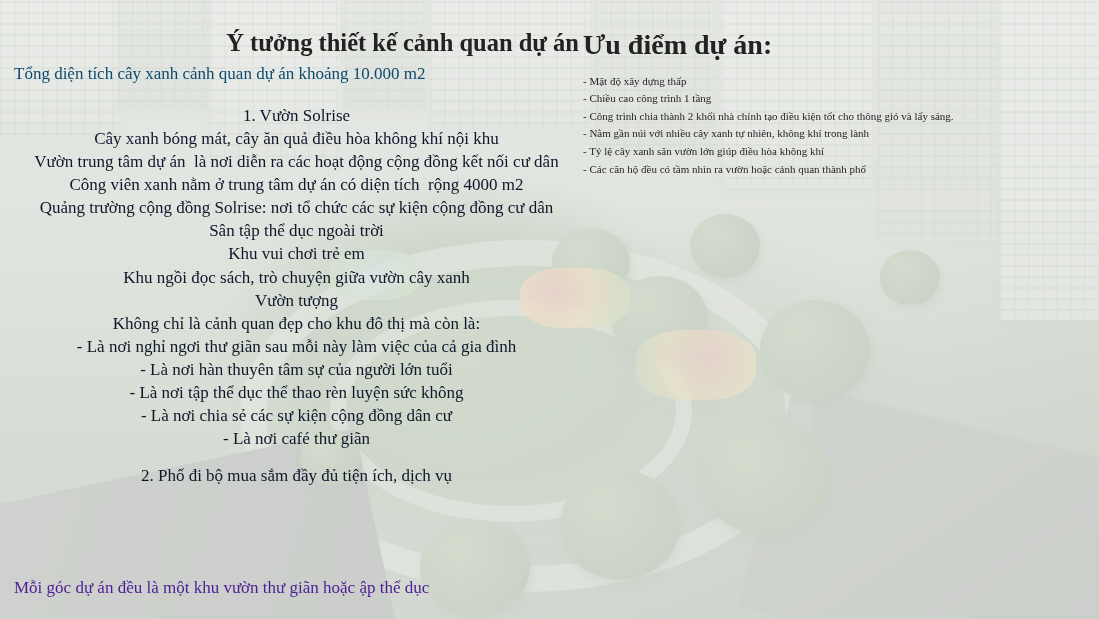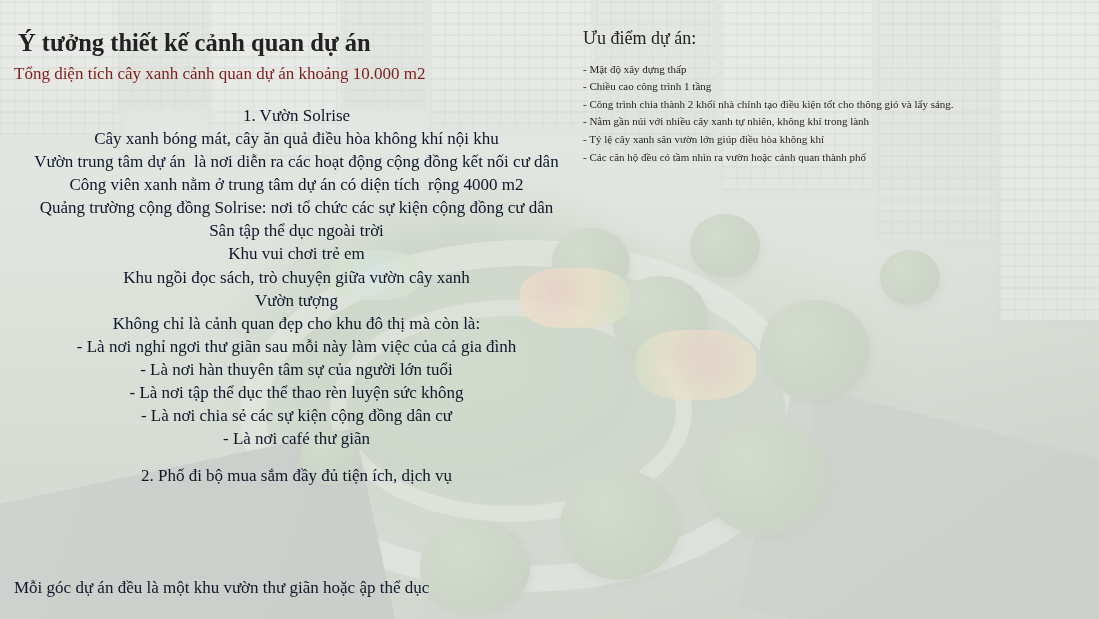--- a/index.html
+++ b/index.html
@@ -98,36 +98,37 @@
   .col-right {
     position: absolute;
     left: 583px;
     top: 28px;
     width: 505px;
   }
 
   h1.title {
     font-size: 24.5px;
     font-weight: bold;
-    margin: 0 0 6px 4px;
+    margin: 0 0 6px 16px;
     line-height: 1.2;
     color: #222;
+    text-align: right;
   }
   h1.title-right {
-    font-size: 18px;
-    font-weight: normal;
+    font-size: 28px;
+    font-weight: bold;
     margin: 0 0 12px 0;
     line-height: 1.2;
     color: #222;
   }
   .subtitle {
     font-size: 17px;
     line-height: 1.32;
     margin: 0 0 18px 0;
-    color: #7f1d1d;
+    color: #0c4a6e;
   }
   .line {
     font-size: 17px;
     line-height: 1.36;
     color: #0f172a;
     white-space: pre-wrap;
     min-height: 8px;
     text-align: center;
   }
   .line.gap { height: 14px; }
@@ -135,21 +136,21 @@
     font-size: 11px;
     line-height: 1.42;
     color: #262626;
     margin-bottom: 2px;
   }
   .footer-line {
     position: absolute;
     left: 14px;
     top: 578px;
     font-size: 17px;
-    color: #0f172a;
+    color: #4c1d95;
   }
 </style>
 </head>
 <body>
 
 <div id="slide">
 
   <div class="bg">
     <div class="bld" style="left:0px;  top:-10px; width:120px; height:150px;"></div>
     <div class="bld dark" style="left:118px;top:-10px; width:90px;  height:120px;"></div>

